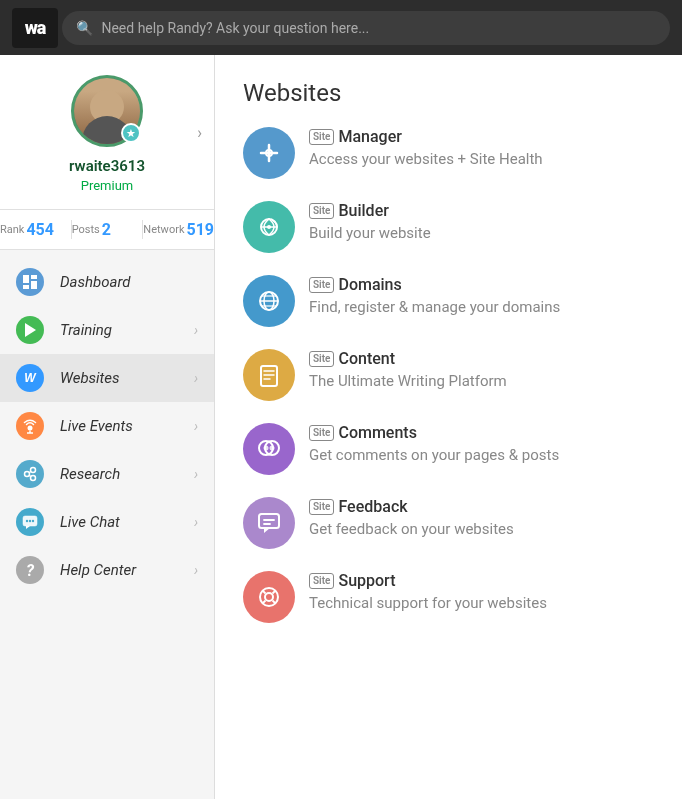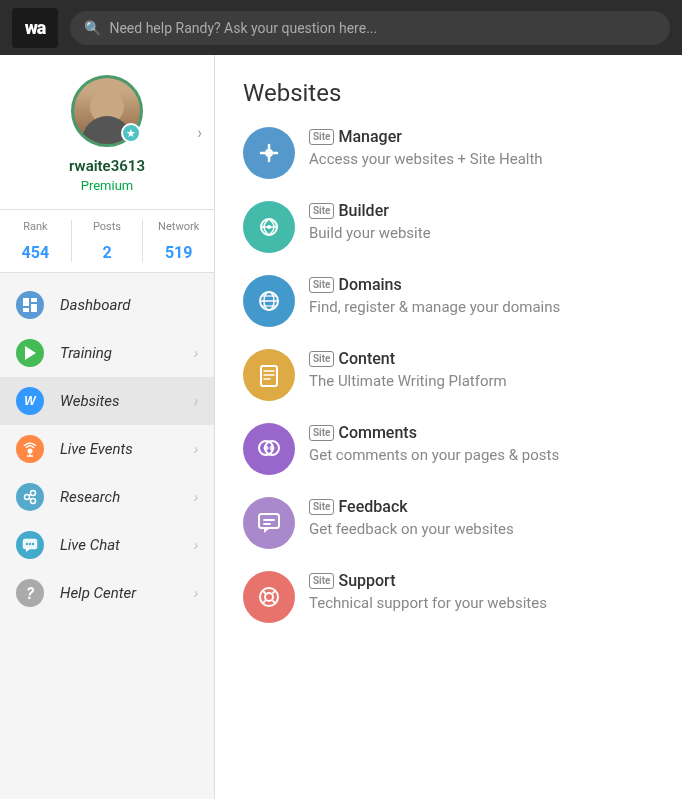--- a/index.html
+++ b/index.html
@@ -11,21 +11,21 @@
       background: #e8e8e8;
     }
 
     
     .header {
       background: #2d2d2d;
       height: 55px;
       display: flex;
       align-items: center;
       padding: 0 12px;
-      gap: 12px;
+      gap: 4px;
     }
     .logo {
       width: 46px;
       height: 40px;
       background: #1a1a1a;
       border-radius: 4px;
       display: flex;
       align-items: center;
       justify-content: center;
       flex-shrink: 0;
@@ -162,23 +162,22 @@
     
     .stats-row {
       display: flex;
       background: white;
       padding: 10px 0;
       border-bottom: 1px solid #e0e0e0;
     }
     .stat-item {
       flex: 1;
       display: flex;
-      flex-direction: column;
-      align-items: center;
-      gap: 10px;
+      align-items: center;
+      gap: 2px;
     }
     .stat-label {
       font-size: 11px;
       color: #888;
     }
     .stat-value {
       font-size: 16px;
       font-weight: 700;
       color: #3399ff;
     }

